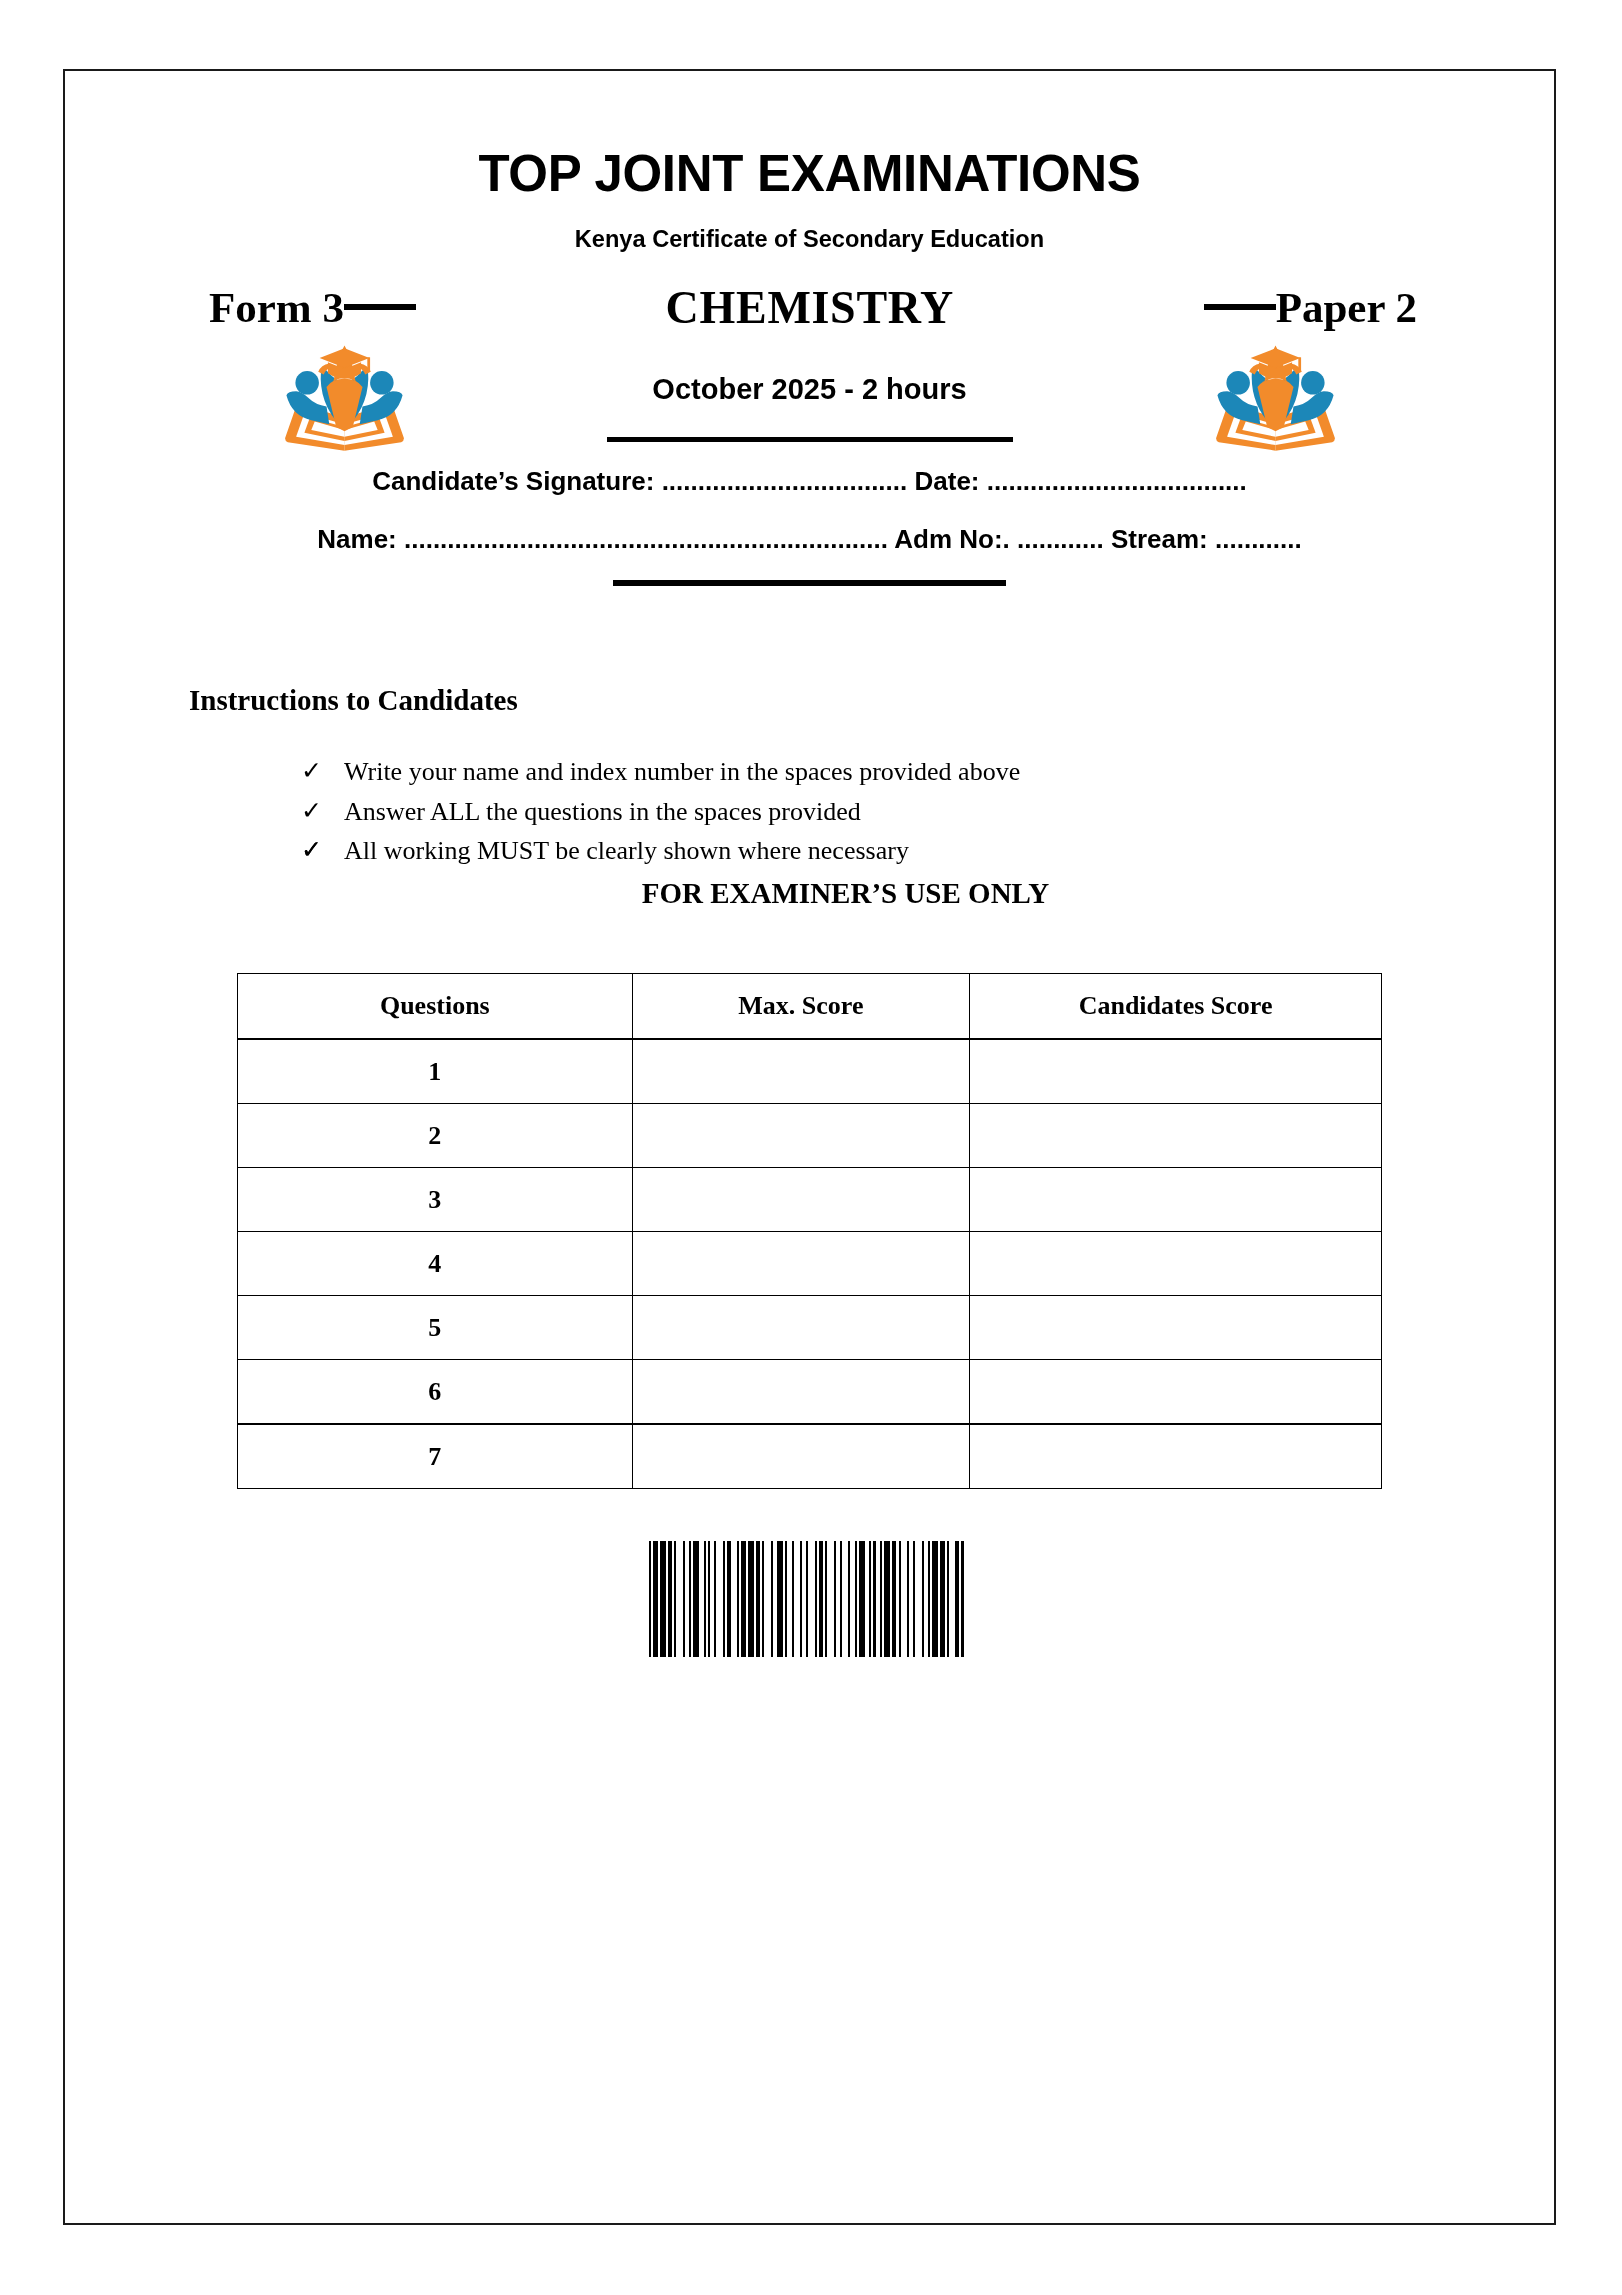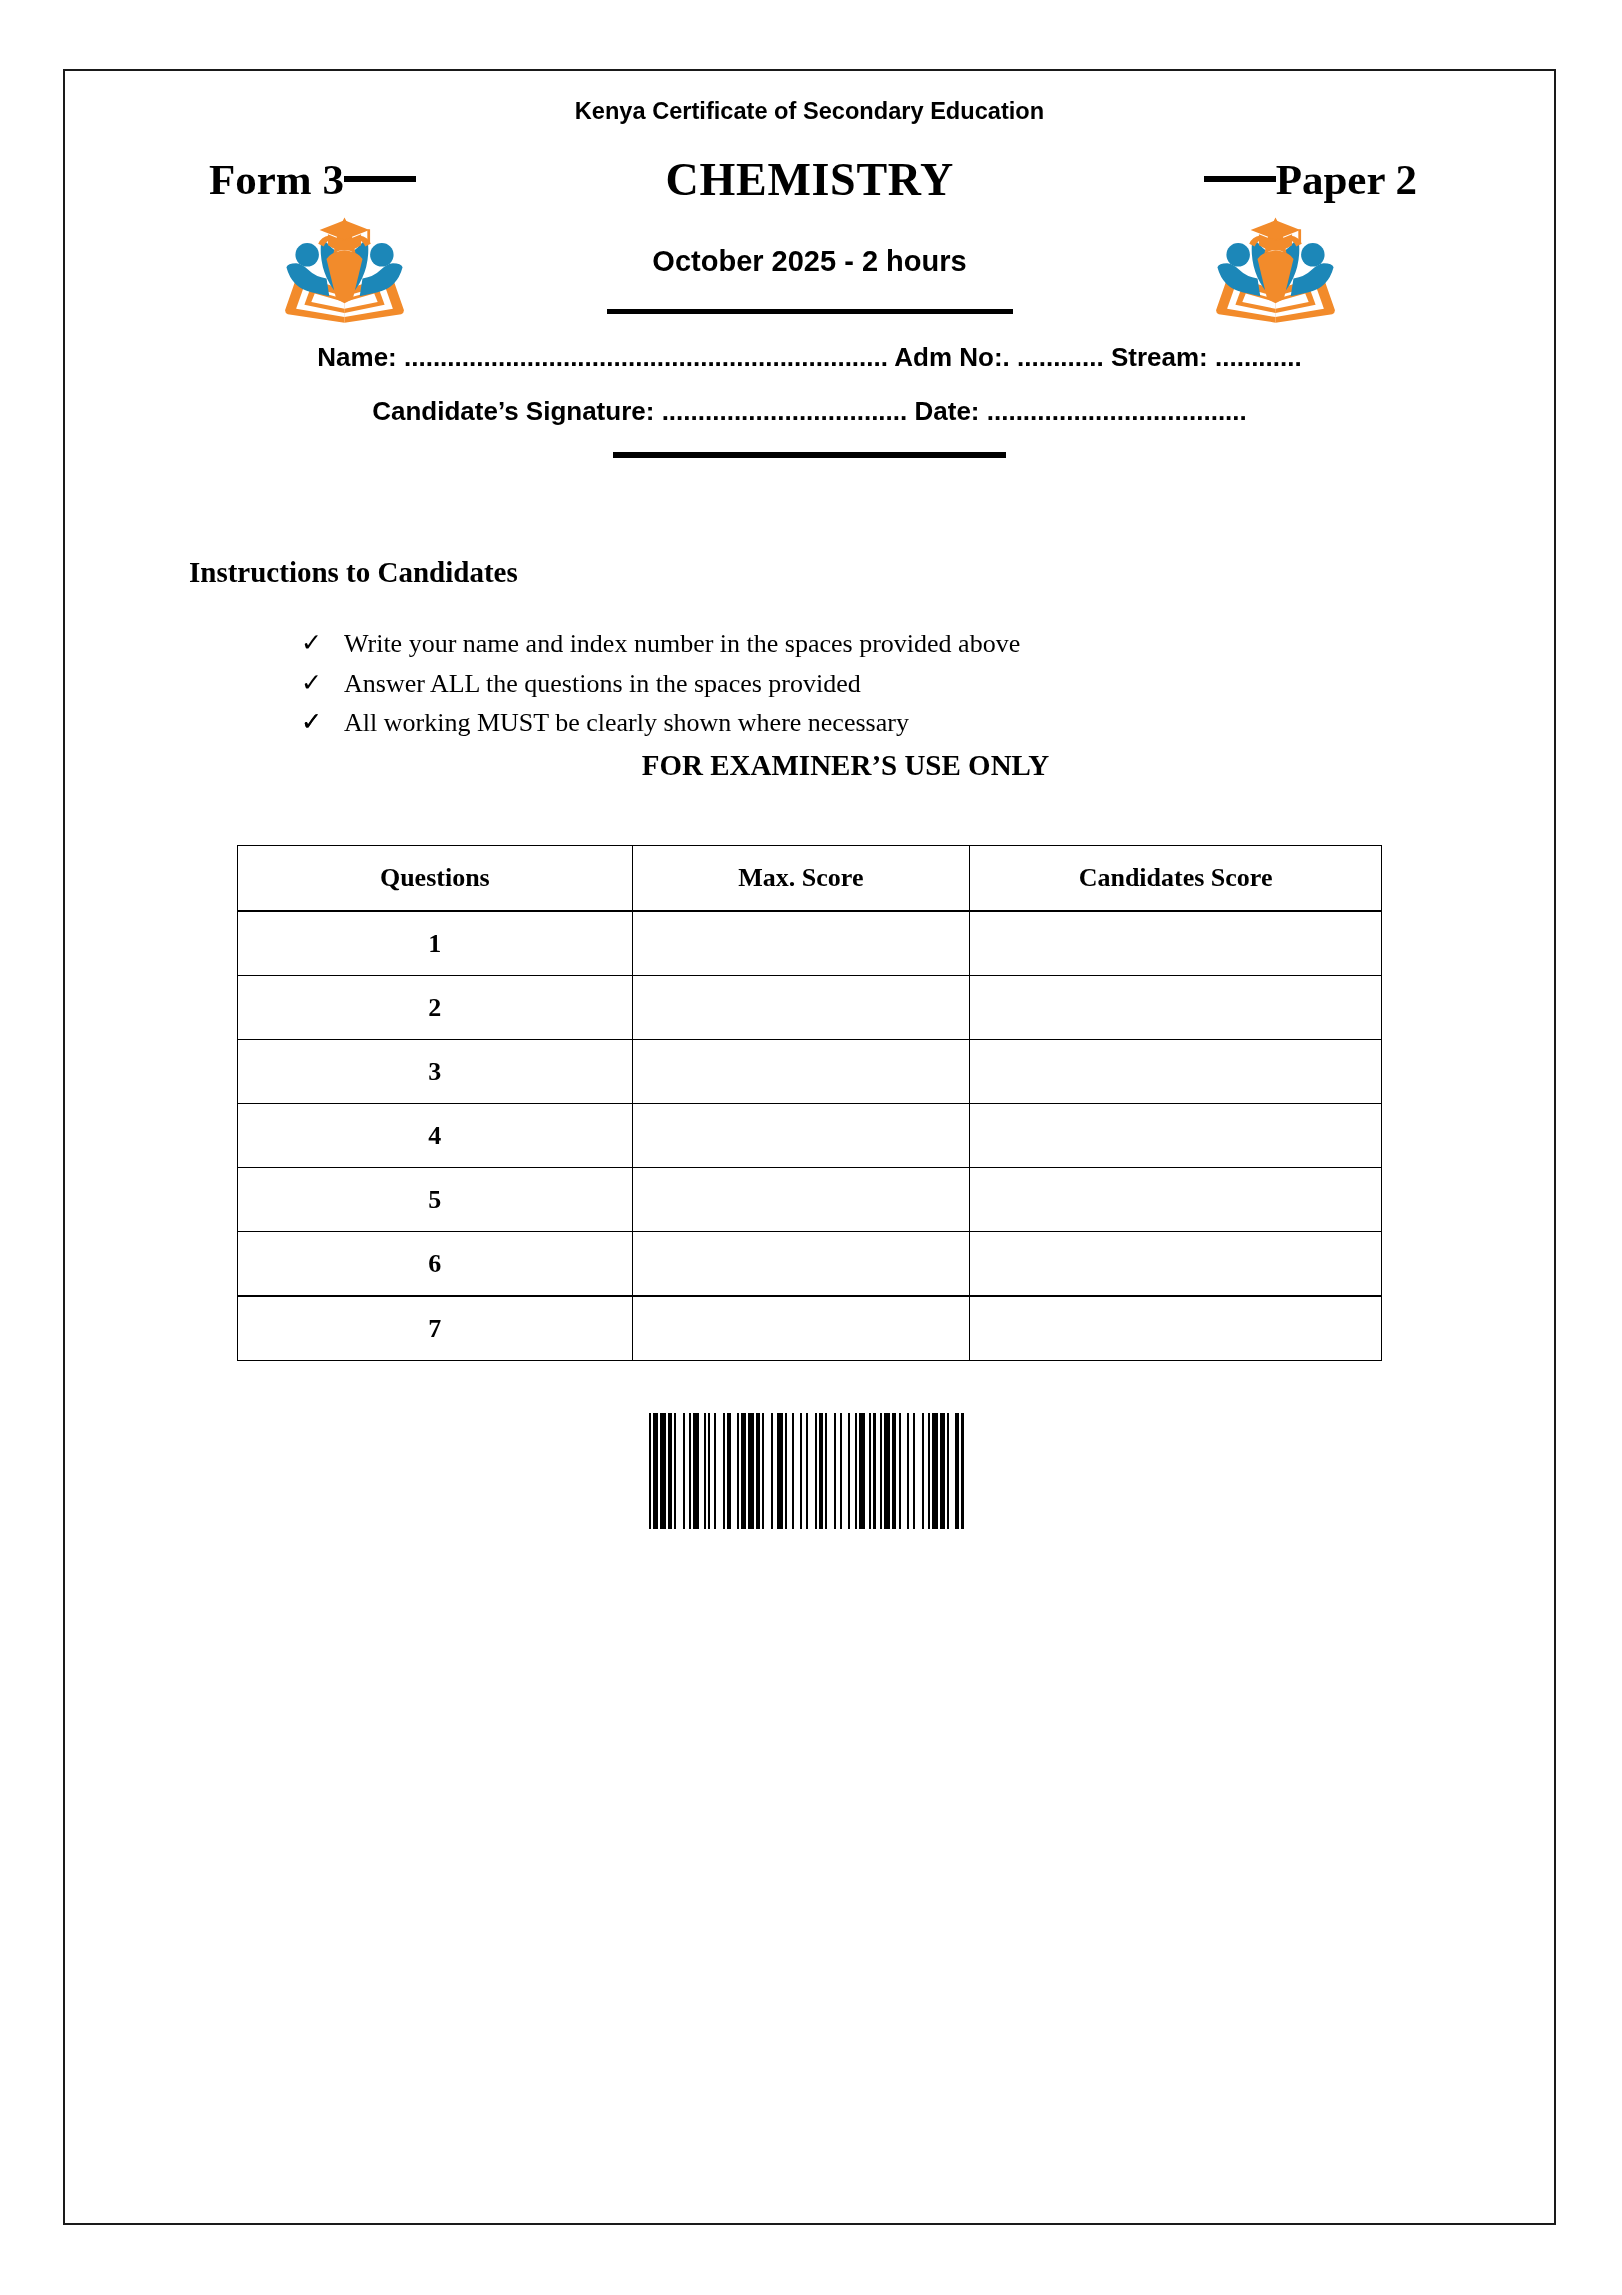--- a/index.html
+++ b/index.html
@@ -209,20 +209,21 @@
     font-size: 23.6px;
     letter-spacing: 0.7px;
     margin-top: 5.2px;
   }
 </style>
 </head>
 <body>
 
 <div id="page-sheet">
 
+  <div class="exam-title">TOP JOINT EXAMINATIONS</div>
   <div class="exam-subtitle">Kenya Certificate of Secondary Education</div>
 
   <div class="subject-row">
     <div class="form-label">Form 3</div>
     <div class="dash-rule"></div>
     <div class="spacer-flex"></div>
     <div class="subject-name">CHEMISTRY</div>
     <div class="spacer-flex"></div>
     <div class="dash-rule"></div>
     <div class="paper-label">Paper 2</div>
@@ -283,33 +284,33 @@
         <path d="M76 32 L76 48 Q88 56 100 56 Q112 56 124 48 L124 32 L100 42 Z" fill="#F28B2B"></path>
         <rect x="133" y="25" width="4" height="20" fill="#F28B2B"></rect>
       </g>
     </svg>
   </div>
 
   <div class="date-line">October 2025 - 2 hours</div>
 
   <div class="hr-short"></div>
 
+  <div class="cand-line second">
+    <span>Candidate’s Signature:</span>
+    <span class="dots">..................................</span>
+    <span>Date:</span>
+    <span class="dots">....................................</span>
+  </div>
   <div class="cand-line">
     <span>Name:</span>
     <span class="dots">...................................................................</span>
     <span>Adm No:.</span>
     <span class="dots">............</span>
     <span>Stream:</span>
     <span class="dots">............</span>
-  </div>
-  <div class="cand-line second">
-    <span>Candidate’s Signature:</span>
-    <span class="dots">..................................</span>
-    <span>Date:</span>
-    <span class="dots">....................................</span>
   </div>
 
   <div class="hr-short second"></div>
 
   <div class="instructions-head">Instructions to Candidates</div>
 
   <ul class="instr-list">
     <li>
       <span class="check-mark">✓</span>
       <span>Write your name and index number in the spaces provided above</span>

